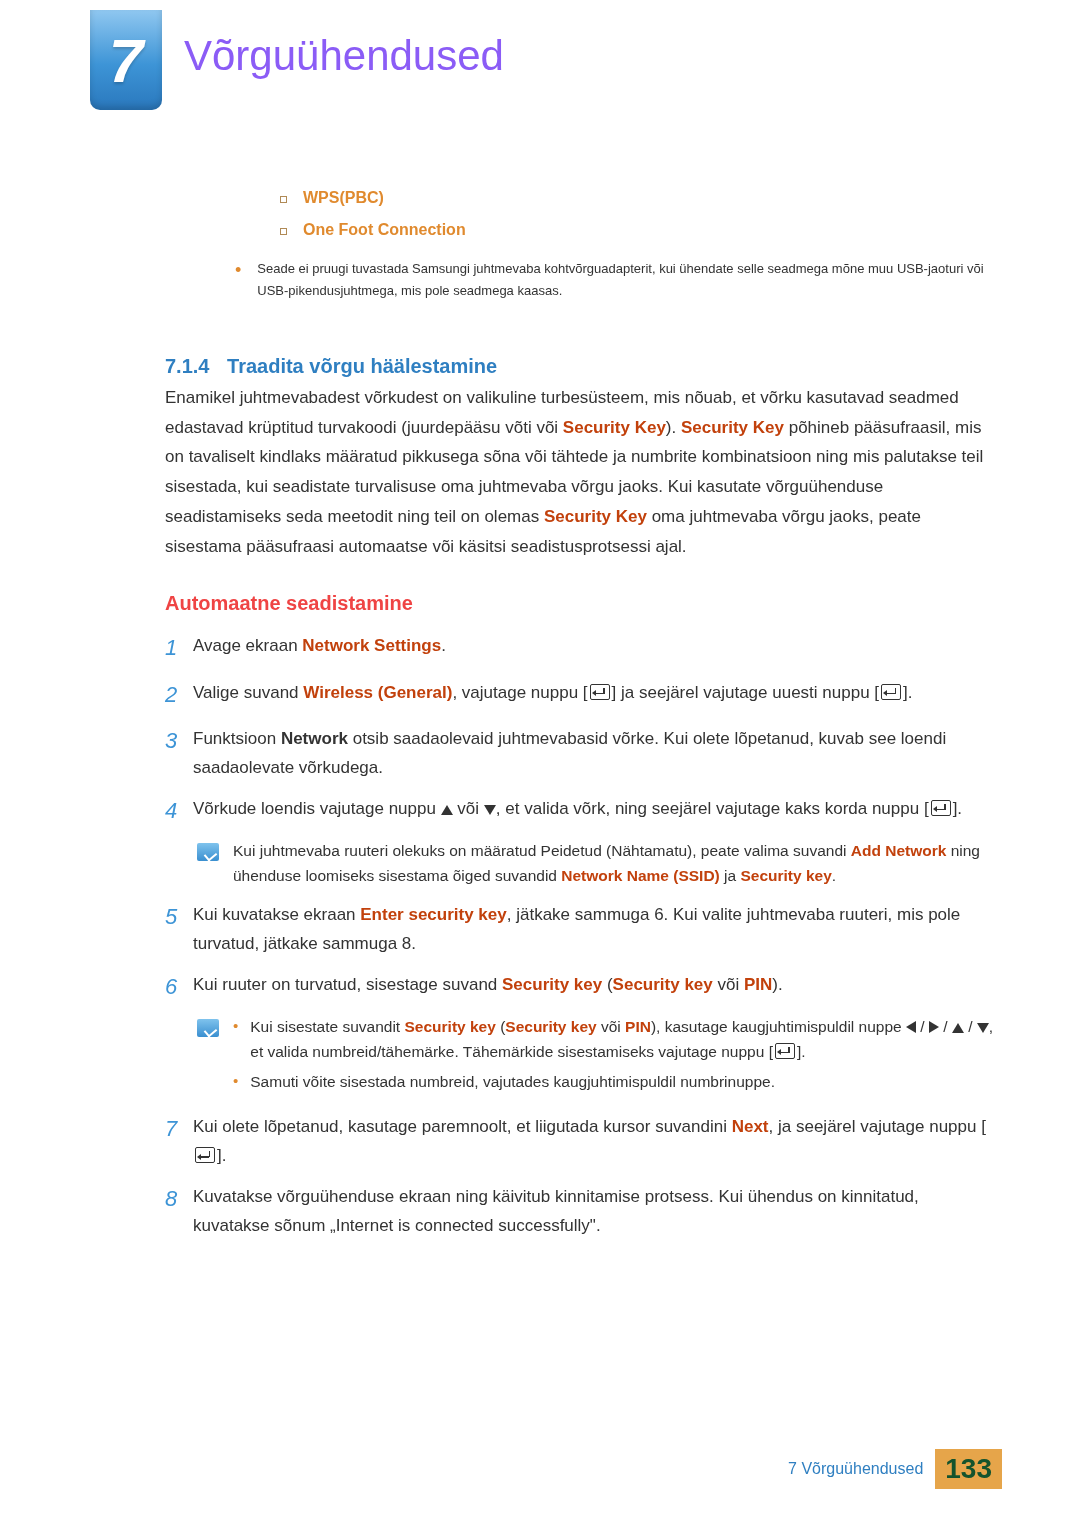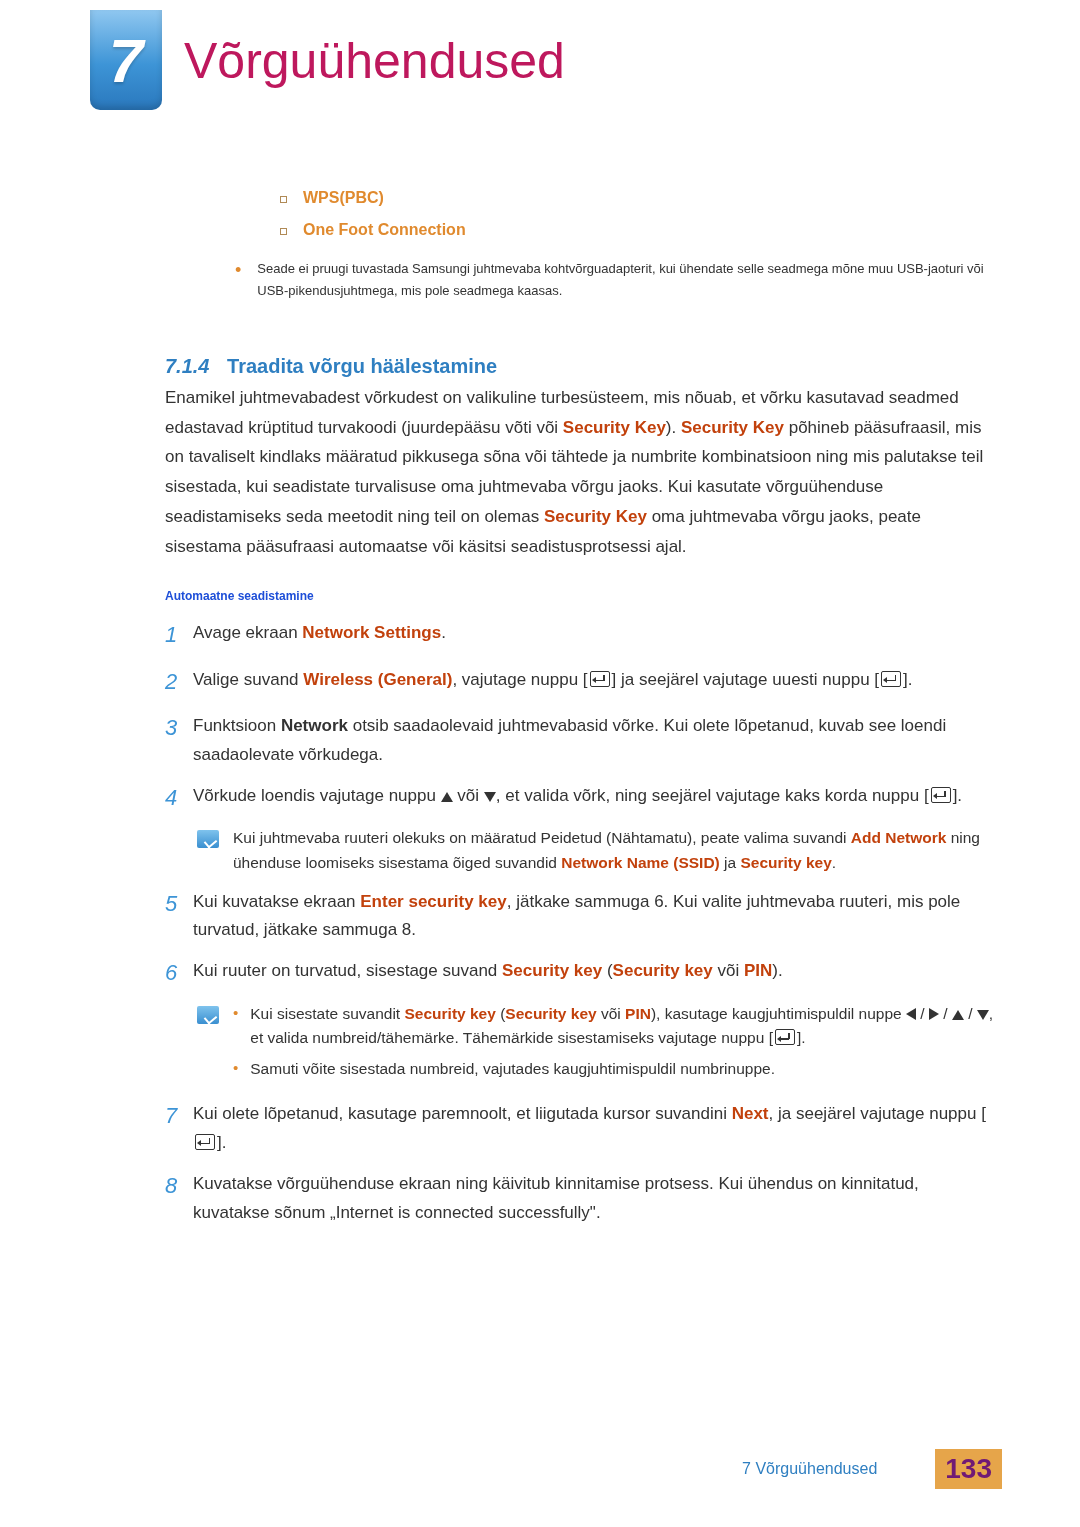--- a/index.html
+++ b/index.html
@@ -36,22 +36,22 @@
     color: #fff;
     font-size: 62px;
     font-weight: 600;
     font-style: italic;
     text-shadow: 0 2px 3px rgba(0,0,0,0.2);
   }
   .chapter-title {
     position: absolute;
     left: 184px;
     top: 32px;
-    font-size: 50px;
-    color: #be185d;
+    font-size: 42px;
+    color: #8b5cf6;
     font-weight: 500;
   }
   .content {
     position: absolute;
     left: 165px;
     top: 185px;
     width: 830px;
     font-size: 17px;
     line-height: 1.65;
     color: #333;
@@ -72,34 +72,34 @@
   .dot-item { display: flex; margin-left: 70px; margin-top: 14px; }
   .dot-marker { color: #e08a2e; font-size: 18px; margin-right: 16px; line-height: 1.4; }
   .dot-item .txt { flex: 1; font-size: 13px; line-height: 1.7; }
 
   .section-num {
     color: #2f7fc1;
     font-weight: 600;
     font-size: 20px;
     margin-top: 48px;
   }
-  .section-num .sn { margin-right: 12px; font-style: italic; }
+  .section-num .sn { margin-right: 12px; }
   .sub-heading {
     color: #e08a2e;
     font-weight: 600;
     font-size: 18px;
     margin-top: 28px;
     margin-bottom: 14px;
   }
   .para { font-size: 17px; line-height: 1.75; margin-bottom: 4px; }
 
   .sub-heading-grey {
-    color: #1d4ed8;
-    font-weight: 600;
-    font-size: 12px;
+    color: #ef4444;
+    font-weight: 600;
+    font-size: 20px;
     margin-top: 26px;
     margin-bottom: 10px;
   }
 
   .step { display: flex; margin-top: 10px; }
   .step-num {
     color: #3d94d6;
     font-style: italic;
     font-size: 22px;
     font-weight: 400;
@@ -170,26 +170,25 @@
   .tri-left { width:0;height:0;border-top:6px solid transparent;border-bottom:6px solid transparent;border-right:10px solid #333; }
   .tri-right { width:0;height:0;border-top:6px solid transparent;border-bottom:6px solid transparent;border-left:10px solid #333; }
 
   
   .footer {
     position: absolute;
     right: 78px;
     bottom: 38px;
     display: flex;
     align-items: center;
-    gap: 46px;
   }
   .footer-text { color: #2f7fc1; font-size: 16px; margin-right: 12px; }
   .page-box {
     background: #e6a54a;
-    color: #701a75;
+    color: #14532d;
     font-size: 28px;
     font-weight: 600;
     padding: 4px 10px;
   }
 </style>
 </head>
 <body>
 
 <div class="page">
 

